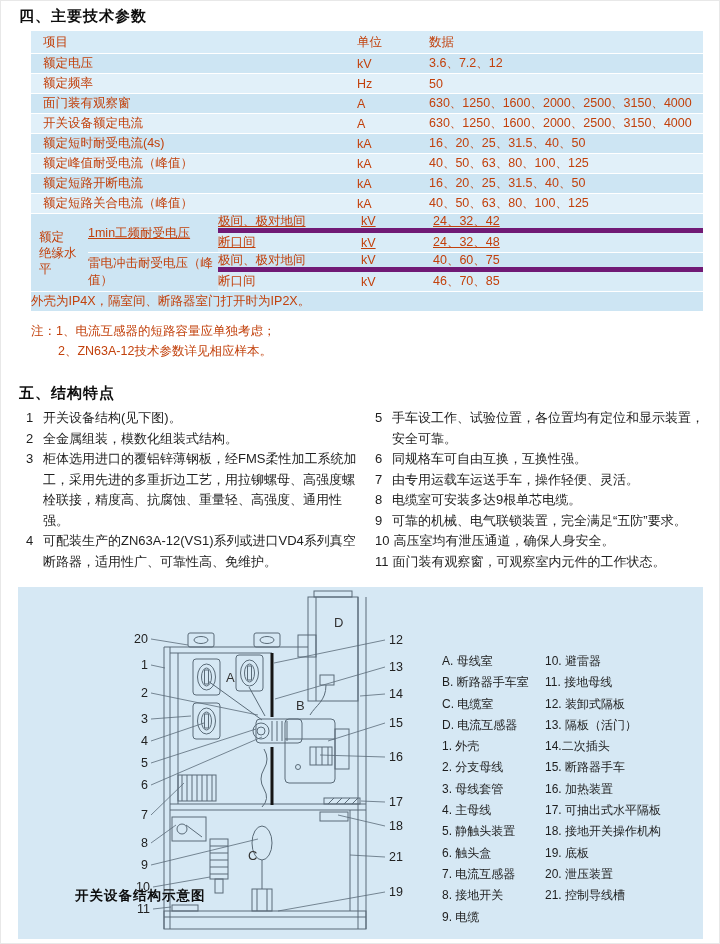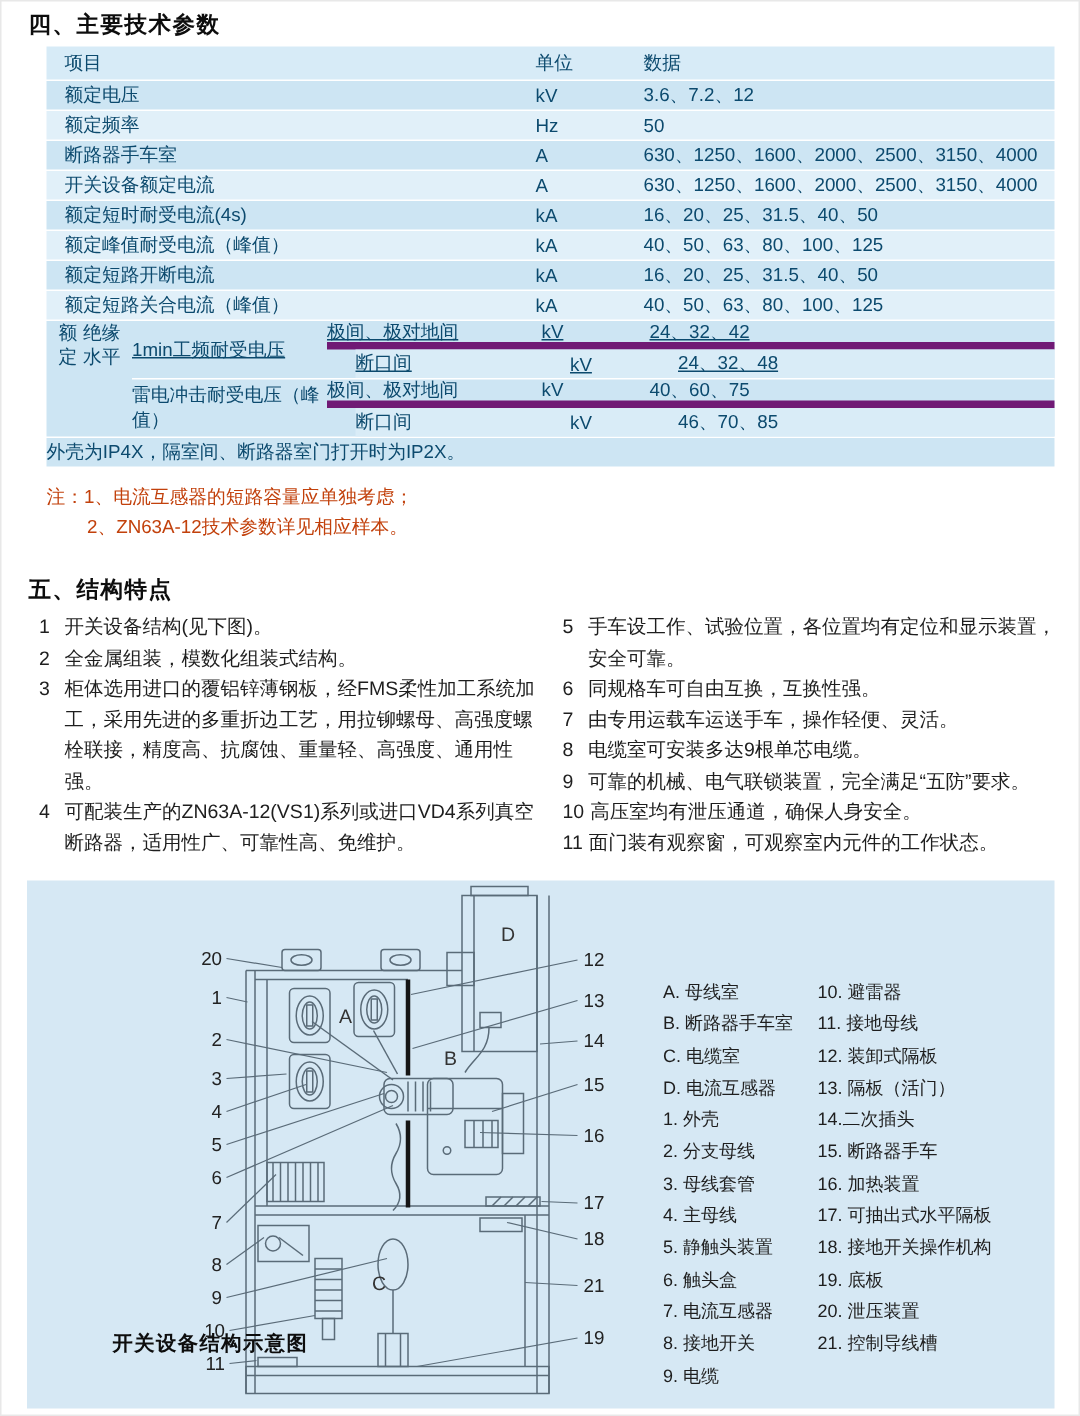--- a/index.html
+++ b/index.html
@@ -7,40 +7,40 @@
   #page {
     position:relative; width:720px; height:944px; background:#ffffff;
     font-family:"Liberation Sans","DejaVu Sans",sans-serif; color:#222;
     overflow:hidden; border:1px solid #e8e8e8;
   }
   .sec-title { position:absolute; left:18px; font-size:15px; font-weight:bold; color:#0d0d0d; letter-spacing:1px; }
   #t4 { top:6px; }
   #t5 { top:383px; }
 
   
-  .tbl { position:absolute; left:30px; top:30px; width:672px; font-size:12.5px; color:#0c4a6e; }
+  .tbl { position:absolute; left:30px; top:30px; width:672px; font-size:12.5px; color:#c2410c; }
   .trow { display:flex; align-items:center; height:19px; margin-bottom:1px; }
   .thead { height:22px; background:#d7ebf7; }
   .r-dark { background:#cde5f3; }
   .r-light { background:#e1f0f9; }
   .c-item { width:326px; padding-left:12px; white-space:nowrap; }
   .c-unit { width:72px; }
   .c-data { flex:1; white-space:nowrap; }
   .c-rest { flex:1; white-space:nowrap; }
 
   .ins { display:flex; background:#cde5f3; margin-bottom:1px; }
-  .ins-label { width:57px; padding-left:8px; display:flex; justify-content:center; line-height:16px; }
+  .ins-label { width:57px; padding-left:8px; display:flex; flex-direction:column; justify-content:center; line-height:16px; }
   .ins-body { flex:1; }
   .ins-sub { display:flex; }
   .ins-sub:first-child { border-bottom:1px solid #fff;text-decoration:underline; }
   .ins-sub-label { width:130px; display:flex; align-items:center; }
   .ins-rows { flex:1; }
   .ins-row { display:flex; align-items:center; height:19px; }
   .ins-row:first-child { border-bottom:5px solid #701a75; }
-  .ins-row:nth-child(2) { background:#d9ecf7;margin-left:19px; }
+  .ins-row:nth-child(2) { background:#d9ecf7; }
   .c-scope { width:143px; }
 
   
   .notes { position:absolute; left:30px; top:321px; font-size:12.5px; line-height:19.5px; color:#c2410c; }
   .note.indent { margin-left:27px; }
 
   
   .features { position:absolute; left:25px; top:407px; width:680px; display:flex; gap:9px;
               font-size:13px; line-height:20.5px; color:#1e1e1e; }
   .fcol-left { width:340px; }
@@ -78,21 +78,21 @@
       <span class="c-item">额定电压</span>
       <span class="c-unit">kV</span>
       <span class="c-data">3.6、7.2、12</span>
     </div>
     <div class="trow r-light">
       <span class="c-item">额定频率</span>
       <span class="c-unit">Hz</span>
       <span class="c-data">50</span>
     </div>
     <div class="trow r-dark">
-      <span class="c-item">断路器手车室</span>
+      <span class="c-item">面门装有观察窗</span>
       <span class="c-unit">A</span>
       <span class="c-data">630、1250、1600、2000、2500、3150、4000</span>
     </div>
     <div class="trow r-light">
       <span class="c-item">开关设备额定电流</span>
       <span class="c-unit">A</span>
       <span class="c-data">630、1250、1600、2000、2500、3150、4000</span>
     </div>
     <div class="trow r-dark">
       <span class="c-item">额定短时耐受电流(4s)</span>

